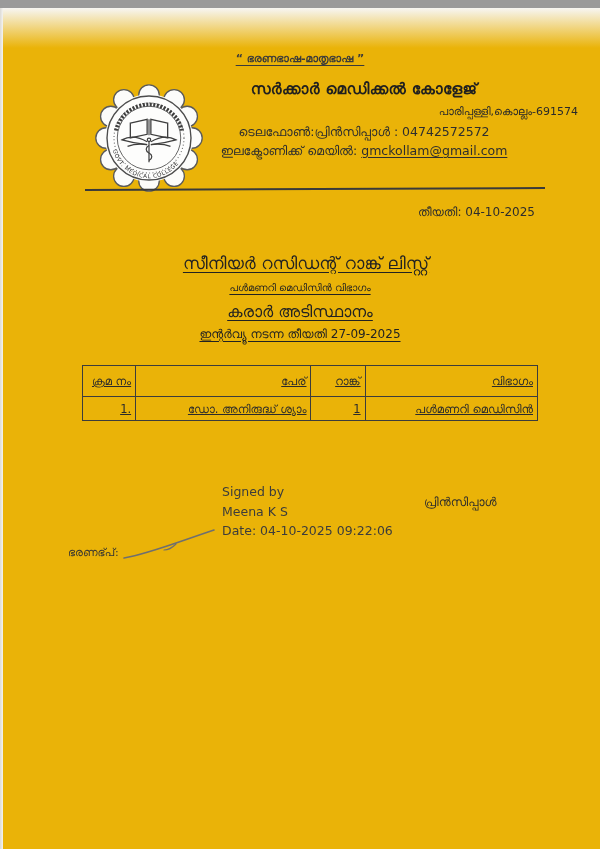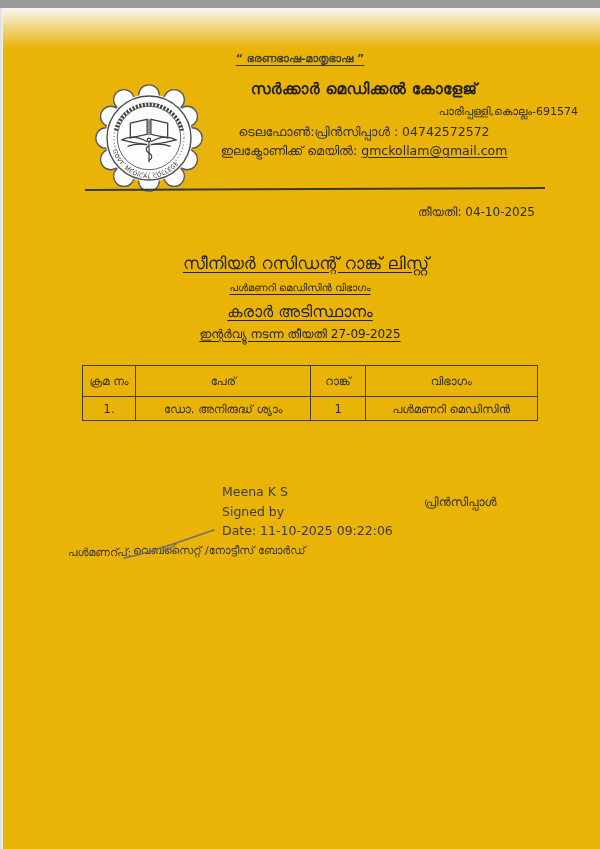--- a/index.html
+++ b/index.html
@@ -46,22 +46,23 @@
   .title-block .t4{font-size:12px;}
   .title-block .u{text-decoration:underline;text-underline-offset:3px;}
 
   table.rank-table{
     position:absolute;left:82px;top:357px;
     width:456px;border-collapse:collapse;
     font-size:11.5px;color:#2b2b2b;
   }
   table.rank-table th,table.rank-table td{
     border:1.2px solid #3c3c3c;
-    font-weight:normal;text-align:center;vertical-align:middle;
+    font-weight:normal;text-align:right;vertical-align:middle;
     padding:0 4px;
+    text-decoration:underline;
   }
   table.rank-table th{height:30px;}
   table.rank-table td{height:23px;}
   .col-slno{width:53px;}
   .col-name{width:175px;}
   .col-rank{width:54px;}
   .col-dept{width:172px;}
   th.cell-slno{text-align:left;padding-left:5px;}
 
   .sign-block{position:absolute;left:222px;top:474px;font-size:12.5px;line-height:19.5px;color:#3c3c3c;}
@@ -172,26 +173,25 @@
       <tr>
         <td>1.</td>
         <td>ഡോ. അനിരുദ്ധ് ശ്യാം</td>
         <td>1</td>
         <td>പൾമണറി മെഡിസിൻ</td>
       </tr>
     </tbody>
   </table>
 
   <div class="sign-block">
+    <div>Signed by</div>
     <div>Meena K S</div>
-    <div>Signed by</div>
-    <div>Date: 11-10-2025 09:22:06</div>
+    <div>Date: 04-10-2025 09:22:06</div>
   </div>
   <div class="principal-label">പ്രിൻസിപ്പാൾ</div>
 
-  <div class="copy-label">പൾമണറ്പ്:</div>
-  <div class="copy-to">വെബ്സൈറ്റ് /നോട്ടീസ് ബോർഡ്</div>
+  <div class="copy-label">ഭരണഭ്പ്:</div>
   <svg class="pen-stroke" viewBox="0 0 110 45" aria-hidden="true">
     <path d="M6,38 C30,34 60,22 96,10" fill="none" stroke="#6f6f6f" stroke-width="1.6" stroke-linecap="round"></path>
     <path d="M58,24 C54,28 50,30 46,30" fill="none" stroke="#6f6f6f" stroke-width="1.2" stroke-linecap="round"></path>
   </svg>
 
 </div>
 
 </body></html>

